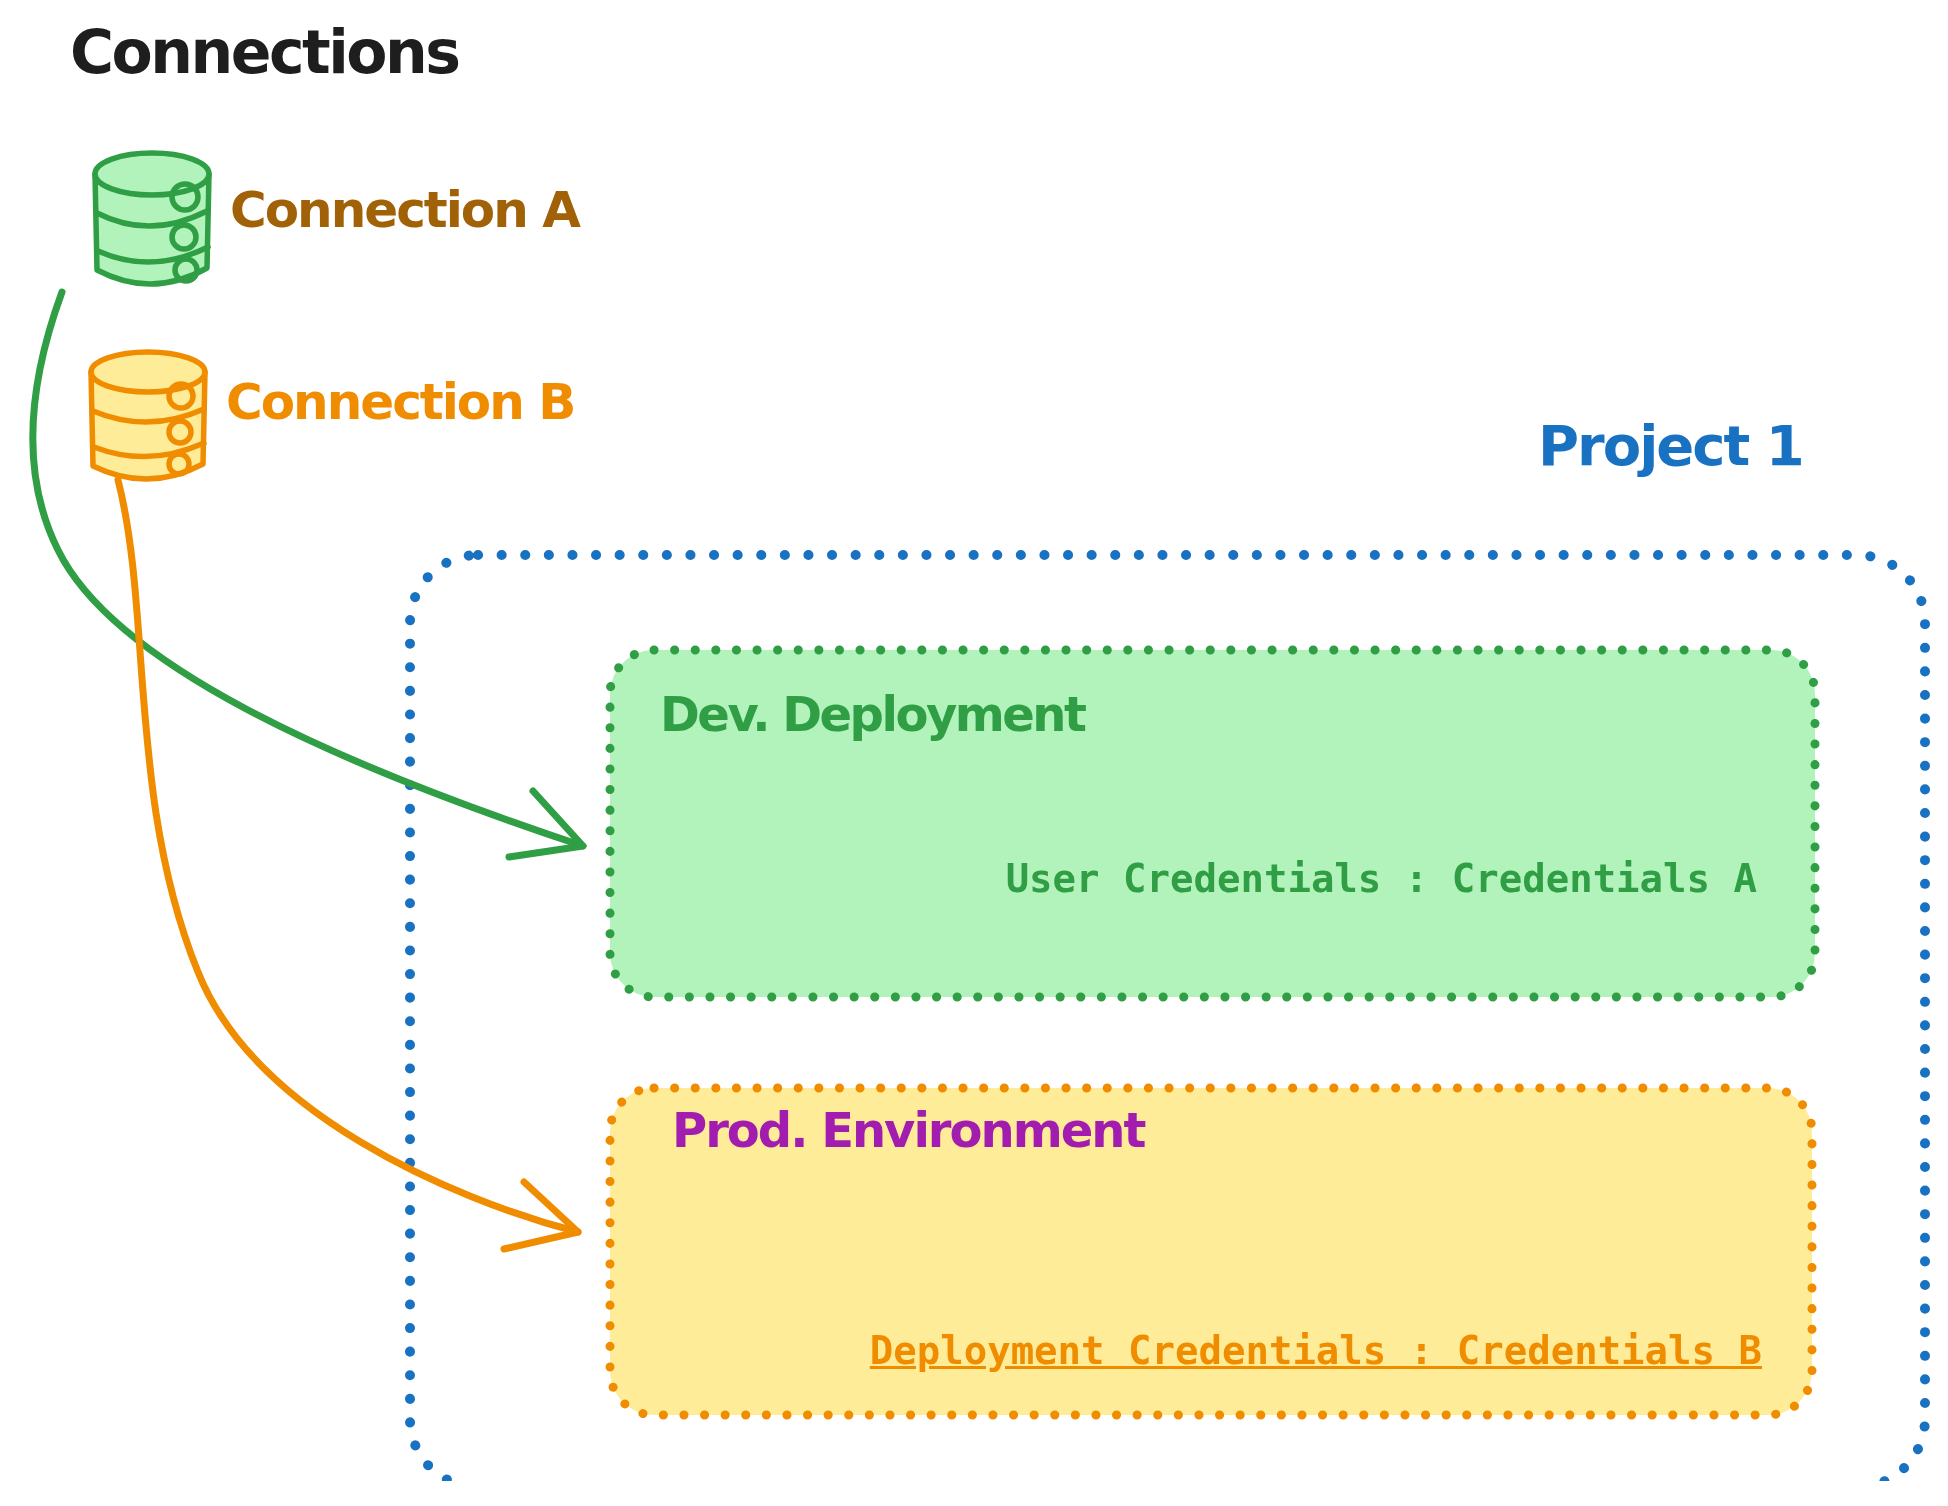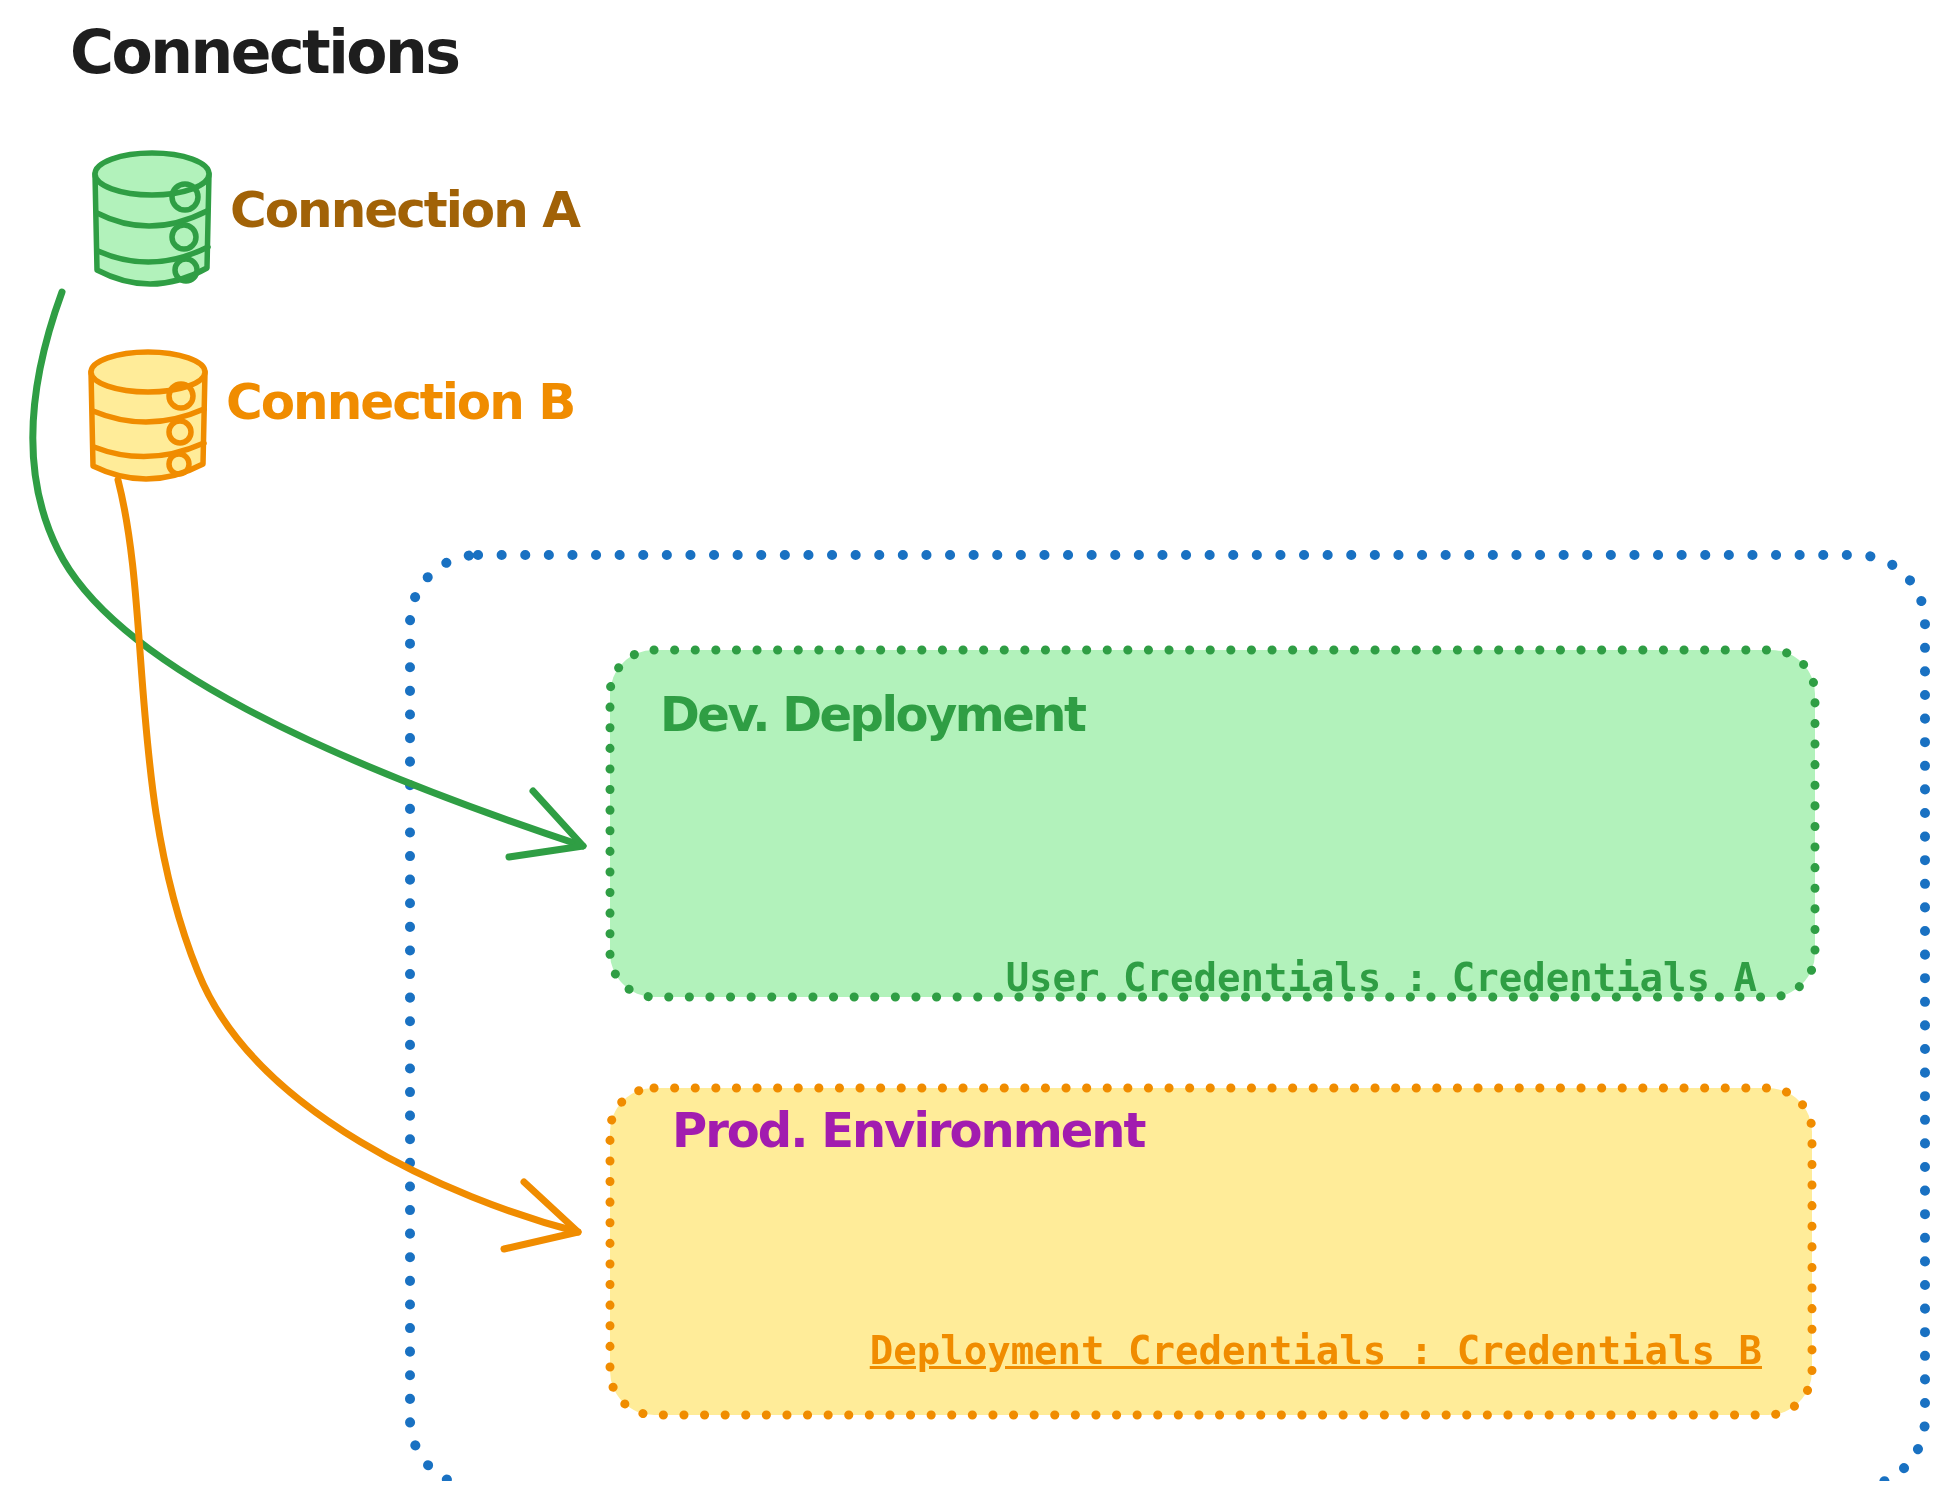--- a/index.html
+++ b/index.html
@@ -31,21 +31,21 @@
   }
   .mono {
     font-family: "DejaVu Sans Mono", monospace;
     font-weight: 700;
   }
   .title        { left: 70px;  top: 16px;   font-size: 60px; letter-spacing: -2.5px; }
   .conn-a-label { left: 230px; top: 180px;  font-size: 50px; letter-spacing: -2px; }
   .conn-b-label { left: 226px; top: 372px;  font-size: 50px; letter-spacing: -2px; }
   .project-label{ left: 1538px;top: 412px;  font-size: 56px; letter-spacing: -2px; }
   .dev-label    { left: 660px; top: 686px;  font-size: 48px; letter-spacing: -2.5px; }
-  .dev-creds    { right: 191px;top: 955px;  font-size: 39px; }
+  .dev-creds    { right: 191px;top: 856px;  font-size: 39px; }
   .prod-label   { left: 672px; top: 1102px; font-size: 48px; letter-spacing: -2px; }
   .prod-creds   { right: 186px;top: 1328px; font-size: 39px; text-decoration: underline; }
 </style>
 </head>
 <body>
 
 <div class="canvas">
 
   <svg class="layer" width="1948" height="1506" viewBox="0 0 1948 1506">
 
@@ -85,20 +85,21 @@
       <path d="M 524 1182 L 578 1232 L 504 1249" stroke="#f08c00"></path>
     </g>
   </svg>
 
   <div class="txt hand title" style="color: rgb(30, 30, 30);">Connections</div>
 
   <div class="txt hand conn-a-label" style="color: #a16207;">Connection A</div>
 
   <div class="txt hand conn-b-label" style="color: rgb(240, 140, 0);">Connection B</div>
 
+  <div class="txt hand project-label" style="color: rgb(25, 113, 194);">Project 1</div>
 
   <div class="txt hand dev-label" style="color: rgb(47, 158, 68);">Dev. Deployment</div>
 
   <div class="txt mono dev-creds" style="color: rgb(47, 158, 68);">User Credentials : Credentials A</div>
 
   <div class="txt hand prod-label" style="color: #a21caf;">Prod. Environment</div>
 
   <div class="txt mono prod-creds" style="color: rgb(240, 140, 0);">Deployment Credentials : Credentials B</div>
 </div>
 

